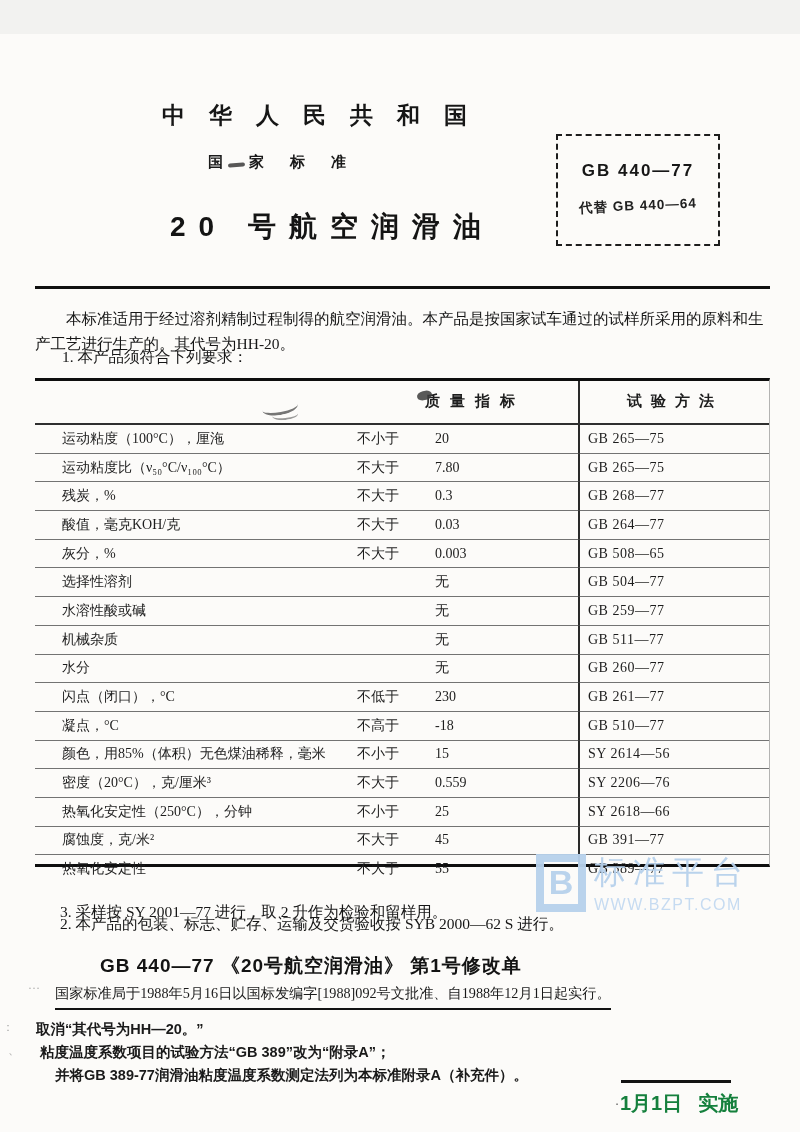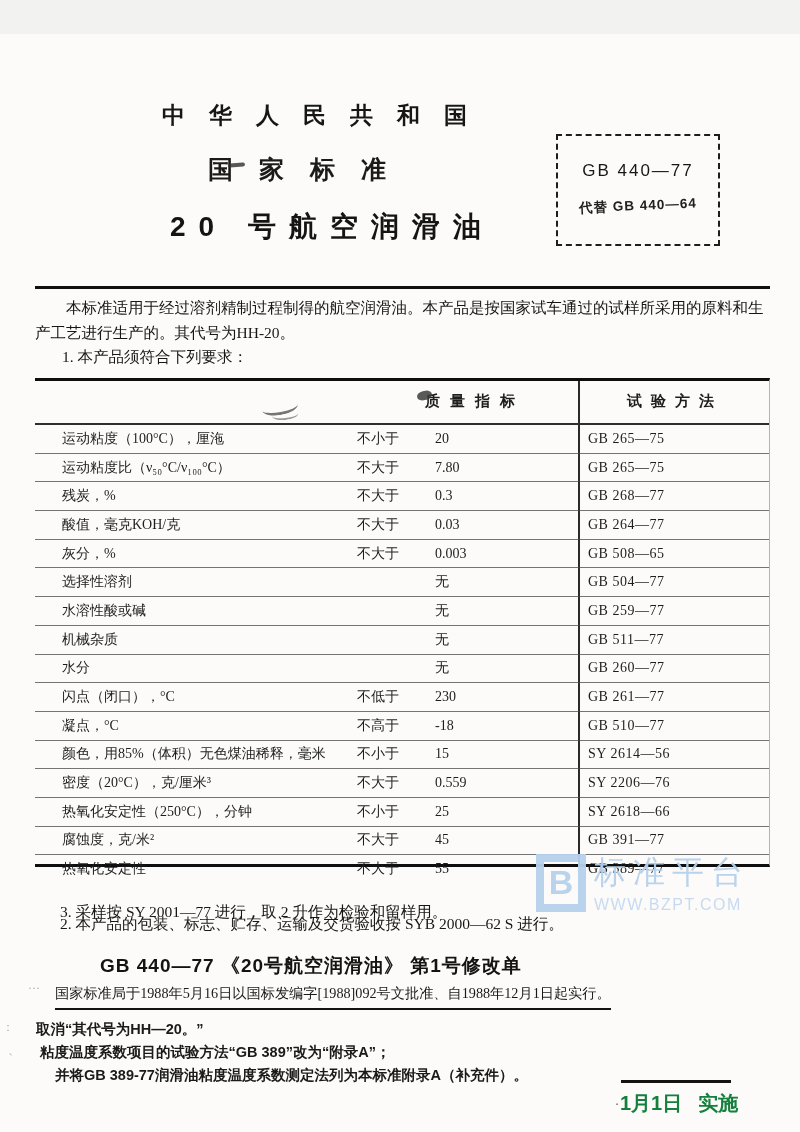--- a/index.html
+++ b/index.html
@@ -18,43 +18,43 @@
   
   .t-nation{
     position:absolute;left:162px;top:66px;
     font-family:"Liberation Sans","DejaVu Sans",sans-serif;
     font-size:23px;font-weight:bold;letter-spacing:24px;color:#161616;
     white-space:nowrap;
   }
   .t-std{
     position:absolute;left:208px;top:119px;
     font-family:"Liberation Sans","DejaVu Sans",sans-serif;
-    font-size:25px;font-weight:bold;letter-spacing:26px;color:#1a1a1a;
+    font-size:15px;font-weight:bold;letter-spacing:26px;color:#1a1a1a;
     white-space:nowrap;
   }
   .t-product{
     position:absolute;left:170px;top:174px;
     font-family:"Liberation Sans","DejaVu Sans",sans-serif;
     font-size:28px;font-weight:bold;letter-spacing:13px;color:#141414;
     white-space:nowrap;
   }
   
   .gb-box{
     position:absolute;left:556px;top:100px;width:160px;height:108px;
     border:2.5px dashed #1d1d1d;
     font-family:"Liberation Sans","DejaVu Sans",sans-serif;
     text-align:center;
   }
-  .gb-box .code{margin-top:25px;font-size:17px;font-weight:normal;letter-spacing:2px;color:#171717;}
+  .gb-box .code{margin-top:25px;font-size:17px;font-weight:bold;letter-spacing:2px;color:#171717;}
   .gb-box .repl{margin-top:16px;font-size:13.5px;font-weight:bold;color:#202020;transform:rotate(-2.5deg);letter-spacing:1px;}
   
   .rule-top{position:absolute;left:35px;top:252px;width:735px;height:3px;background:#101010;}
   
   .intro{
-    position:absolute;left:35px;top:261px;width:740px;
+    position:absolute;left:35px;top:272px;width:740px;
     font-size:15.5px;line-height:25px;color:#161616;text-indent:31px;
   }
   .lead{
     position:absolute;left:35px;top:313px;width:720px;
     font-size:15.5px;color:#161616;padding-left:27px;
   }
   
   .spec-table{
     position:absolute;left:35px;top:344px;width:735px;height:489px;
     border-top:3px solid #0e0e0e;border-bottom:3px solid #0e0e0e;

